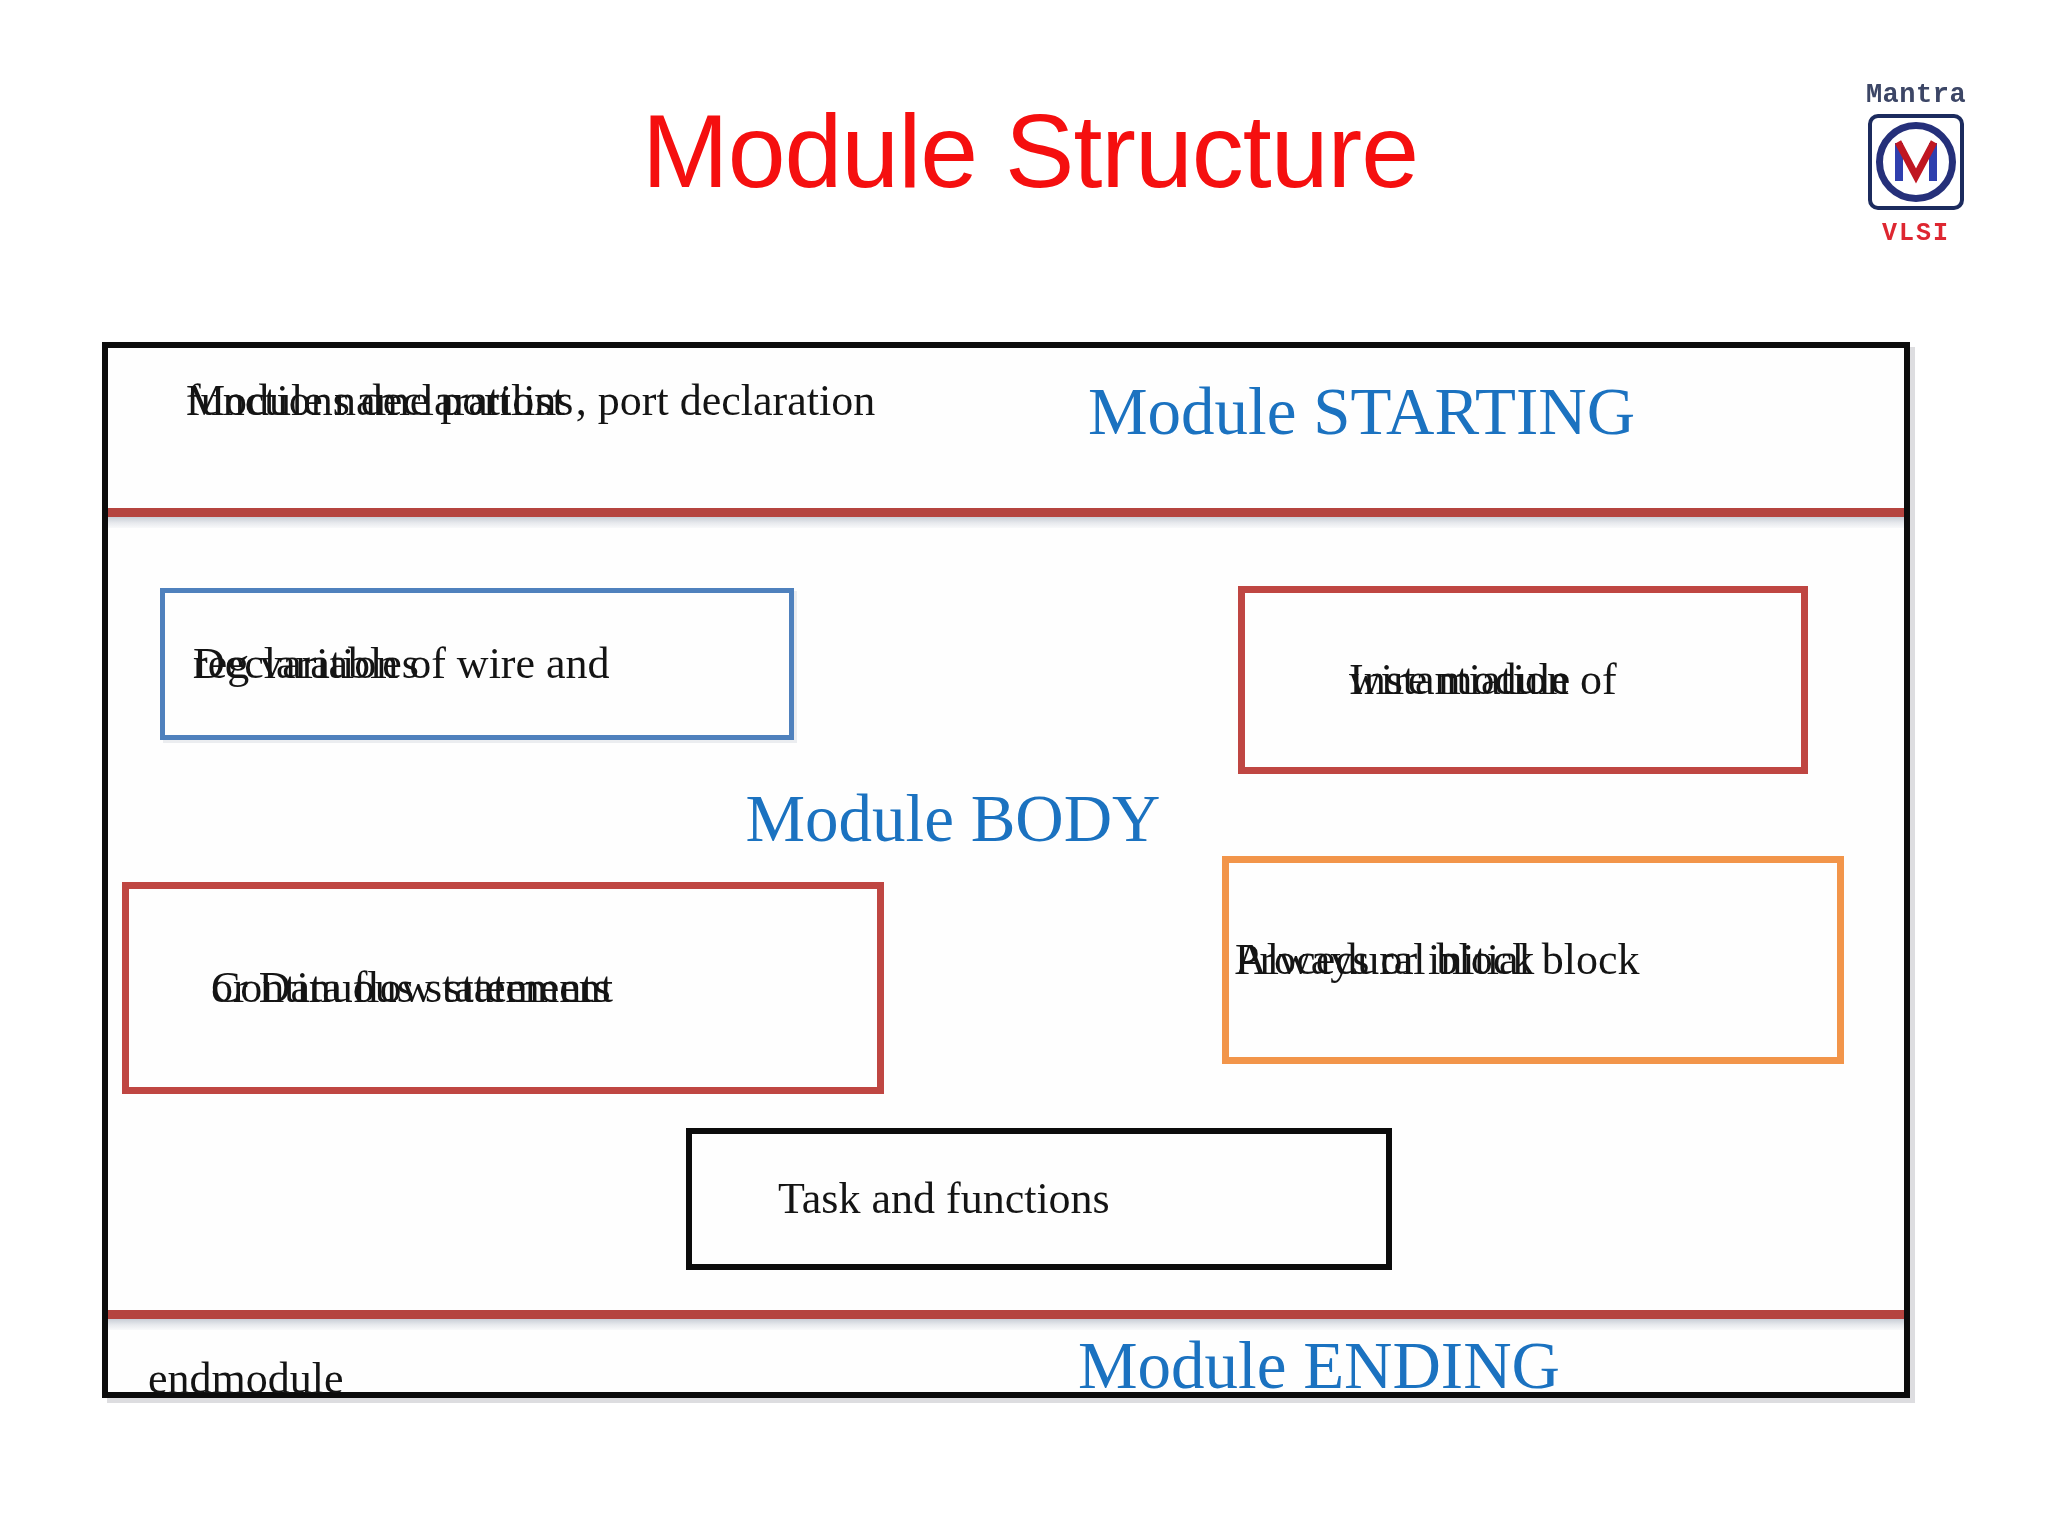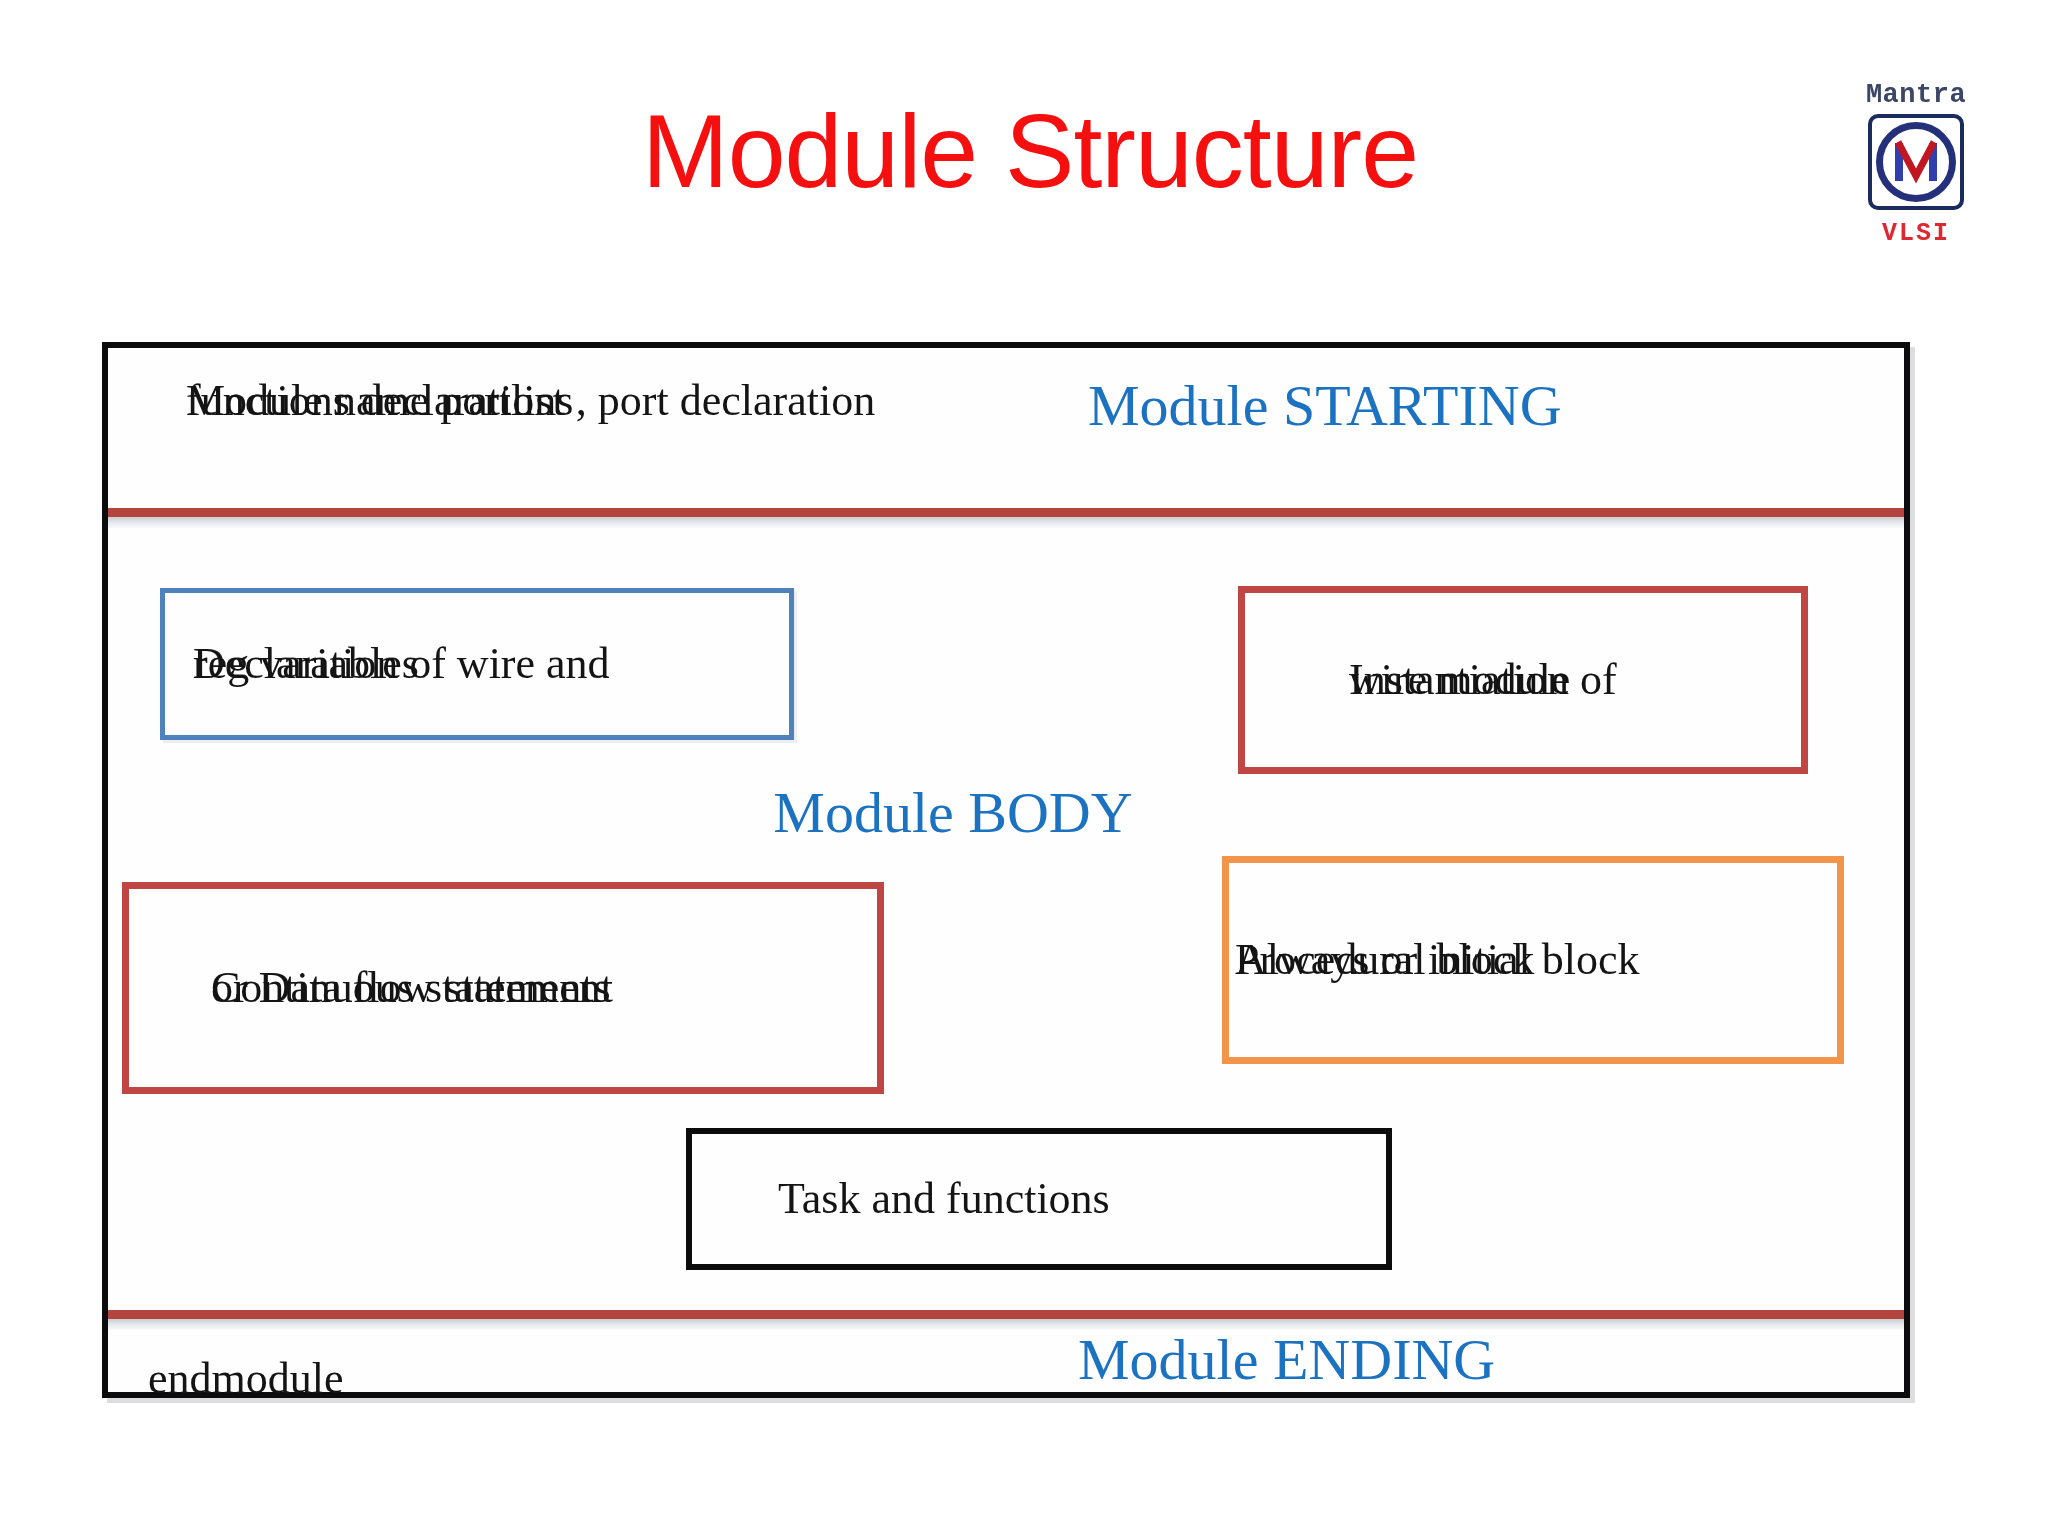--- a/index.html
+++ b/index.html
@@ -63,21 +63,21 @@
   .frame *{position:absolute;}
   
   .divider-red{height:9px;left:0;width:100%;background:#b5443f;}
   .divider-shade{height:11px;left:0;width:100%;
     background:linear-gradient(180deg,#c9ced6 0%,#e8eaee 55%,#f8f9fa 100%);}
   .div1-red{top:160px;}   .div1-shade{top:169px;}
   .div2-red{top:962px;}   .div2-shade{top:971px;}
   
   .blue-label{
     color:#1b72c0;
-    font-size:58px;
+    font-size:67px;
     white-space:nowrap;
     line-height:1.05;
   }
   .starting-label{left:980px;top:28px;}
   .body-label{left:845px;top:435px;transform:translateX(-50%);}
   .ending-label{left:970px;top:982px;}
   
   .plain-text{
     color:#141414;
     font-size:44px;

